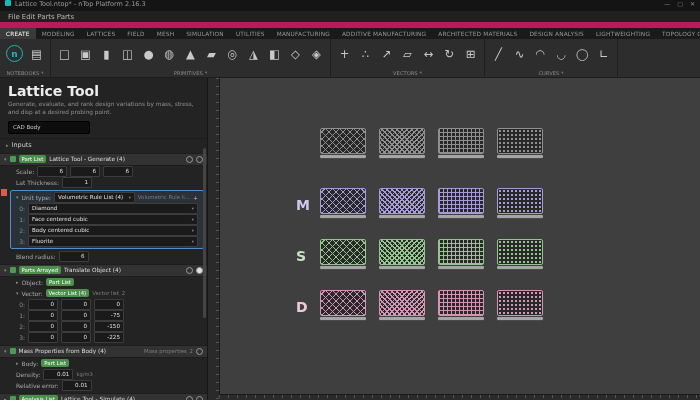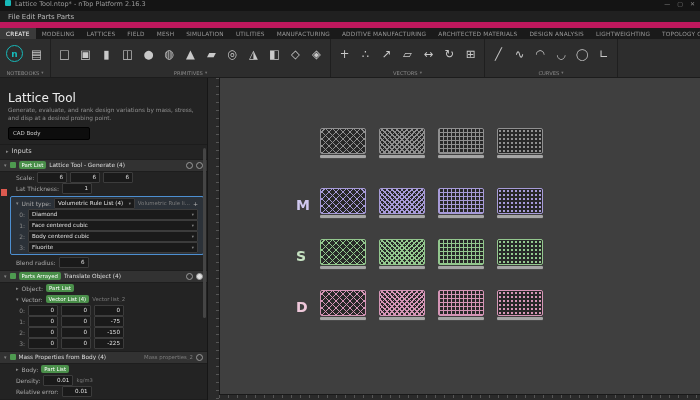--- a/index.html
+++ b/index.html
@@ -20,21 +20,21 @@
   .tb-group{display:flex;flex-direction:column;border-right:1px solid #1f1f1f;padding:0 3px;}
   .tb-icons{display:flex;align-items:center;height:29px;}
   .tb-icon{width:21px;height:21px;display:flex;align-items:center;justify-content:center;font-size:11.5px;color:#c9c9c9;border-radius:2px;}
   .tb-group:first-child div.tb-icon:first-of-type{color:#17b9b9;border:1px solid #17b9b9;border-radius:50%;width:15px;height:15px;font-size:9px;font-weight:bold;margin:0 3px;}
   .tb-label{height:9px;font-size:5.2px;color:#8a8a8a;display:flex;align-items:center;justify-content:center;gap:2px;}
   .tb-label .gc{font-size:4.5px;color:#777;}
   
   .content{display:flex;height:329px;}
   
   .panel{width:207px;background:#232323;position:relative;flex:0 0 auto;overflow:hidden;border-right:1px solid #161616;}
-  .p-title{font-size:12px;font-weight:normal;color:#ededed;padding:5px 8px 2px;margin-top:8px;}
+  .p-title{font-size:14px;font-weight:bold;color:#ededed;padding:5px 8px 2px;}
   .p-desc{font-size:5.8px;color:#8f8f8f;line-height:1.35;padding:0 8px;}
   .p-chip{margin:4px 8px 4px;background:#0d0d0d;border:1px solid #000;border-radius:2px;height:11px;width:72px;display:flex;align-items:center;padding:0 4px;font-size:5.5px;color:#c8c8c8;}
   .p-section{height:12px;display:flex;align-items:center;gap:3px;padding:0 6px;font-size:6.5px;color:#cfcfcf;border-top:1px solid #1c1c1c;}
   .caret{font-size:5px;color:#888;flex:0 0 auto;}
   .row{height:11px;display:flex;align-items:center;gap:3px;padding:0 4px;font-size:6px;color:#b5b5b5;}
   .block-hd{background:#323232;border-top:1px solid #1d1d1d;border-bottom:1px solid #1d1d1d;margin-top:2px;}
   .blk-icon{width:6px;height:6px;background:#4e9a50;border-radius:1px;flex:0 0 auto;}
   .pill{background:#4a8f4a;color:#fff;border-radius:2px;padding:0 3px;font-size:5.4px;line-height:8px;white-space:nowrap;flex:0 0 auto;}
   .blk-title{color:#dcdcdc;white-space:nowrap;overflow:hidden;text-overflow:ellipsis;font-size:5.8px;}
   .blk-name{color:#7d7d7d;font-size:5.4px;white-space:nowrap;overflow:hidden;text-overflow:ellipsis;max-width:56px;}

